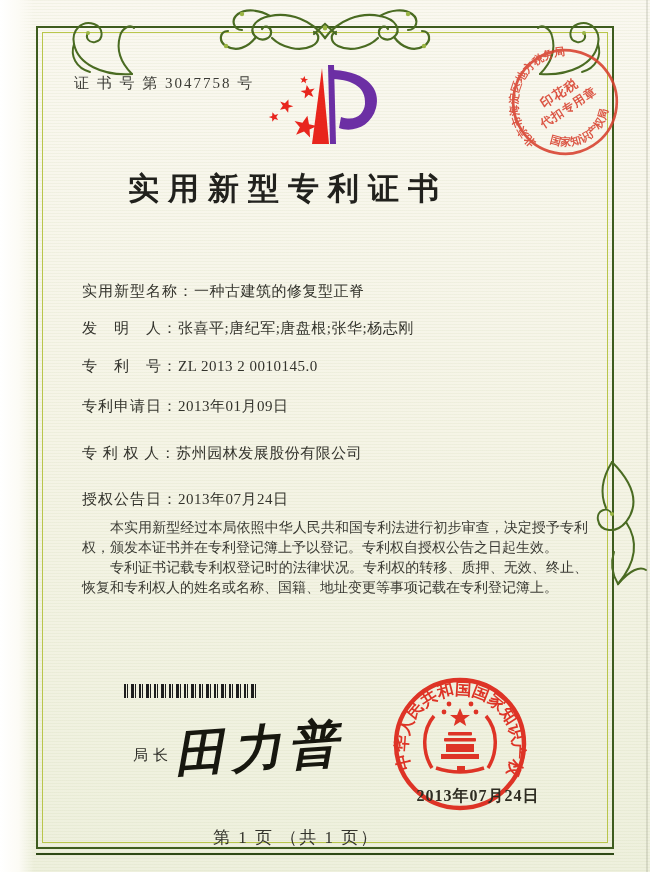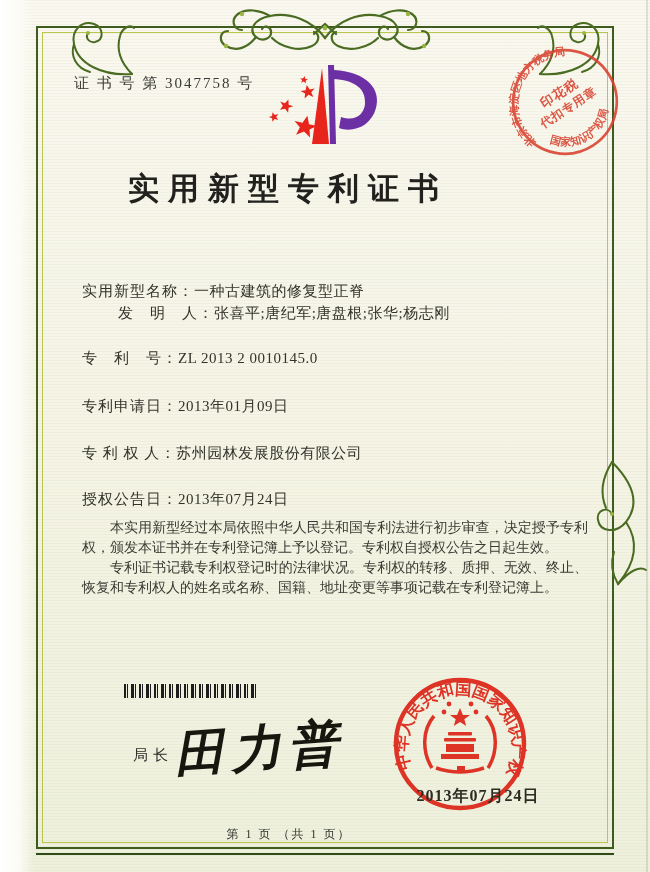--- a/index.html
+++ b/index.html
@@ -49,22 +49,22 @@
             #1d1d1d 11px 12px, transparent 12px 15px); }
 
   .commissioner-label { position:absolute; left:133px; top:746px; font-size:15px;
           color:#2c2c26; letter-spacing:5px;text-align:right; }
   .signature-svg { position:absolute; left:162px; top:702px; }
 
   .seal-svg { position:absolute; left:378px; top:662px; opacity:0.93; }
   .seal-date { position:absolute; left:398px; top:786px; width:160px; text-align:center;
           font-size:16px; font-weight:bold; color:#2e2c22; letter-spacing:1px; }
 
-  .footer { position:absolute; left:9px; top:826px; width:560px; text-align:center;
-          font-size:12px; color:#33332c; letter-spacing:2px; }
+  .footer { position:absolute; left:16px; top:826px; width:560px; text-align:center;
+          font-size:17px; color:#33332c; letter-spacing:2px; }
 </style>
 </head>
 <body>
 
 <div class="page">
   <div class="texture"></div>
   <div class="scan-left"></div>
   <div class="scan-right"></div>
 
   <div class="frame-outer"></div>
@@ -149,24 +149,24 @@
     </text>
     <text x="58" y="52" text-anchor="middle" font-size="12.5" font-weight="bold" fill="#d8402e" letter-spacing="1">印花税</text>
     <text x="58" y="68" text-anchor="middle" font-size="11.5" font-weight="bold" fill="#d8402e" letter-spacing="1">代扣专用章</text>
   </svg>
 
   <div class="title">实用新型专利证书</div>
 
   <div class="field-row" style="top:246px;margin-top:36px;">
     <span class="field-label">实用新型名称：</span><span class="field-value">一种古建筑的修复型正脊</span>
   </div>
-  <div class="field-row" style="top:304px;margin-left:36px;">
+  <div class="field-row" style="top:319px;">
     <span class="field-label">发　明　人：</span><span class="field-value">张喜平;唐纪军;唐盘根;张华;杨志刚</span>
   </div>
-  <div class="field-row" style="top:349px;font-family:Liberation Serif, serif;">
+  <div class="field-row" style="top:357px;font-family:Liberation Serif, serif;">
     <span class="field-label">专　利　号：</span><span class="field-value">ZL 2013 2 0010145.0</span>
   </div>
   <div class="field-row" style="top:397px;">
     <span class="field-label">专利申请日：</span><span class="field-value">2013年01月09日</span>
   </div>
   <div class="field-row" style="top:444px;">
     <span class="field-label">专 利 权 人：</span><span class="field-value">苏州园林发展股份有限公司</span>
   </div>
   <div class="field-row" style="top:490px;">
     <span class="field-label">授权公告日：</span><span class="field-value">2013年07月24日</span>

